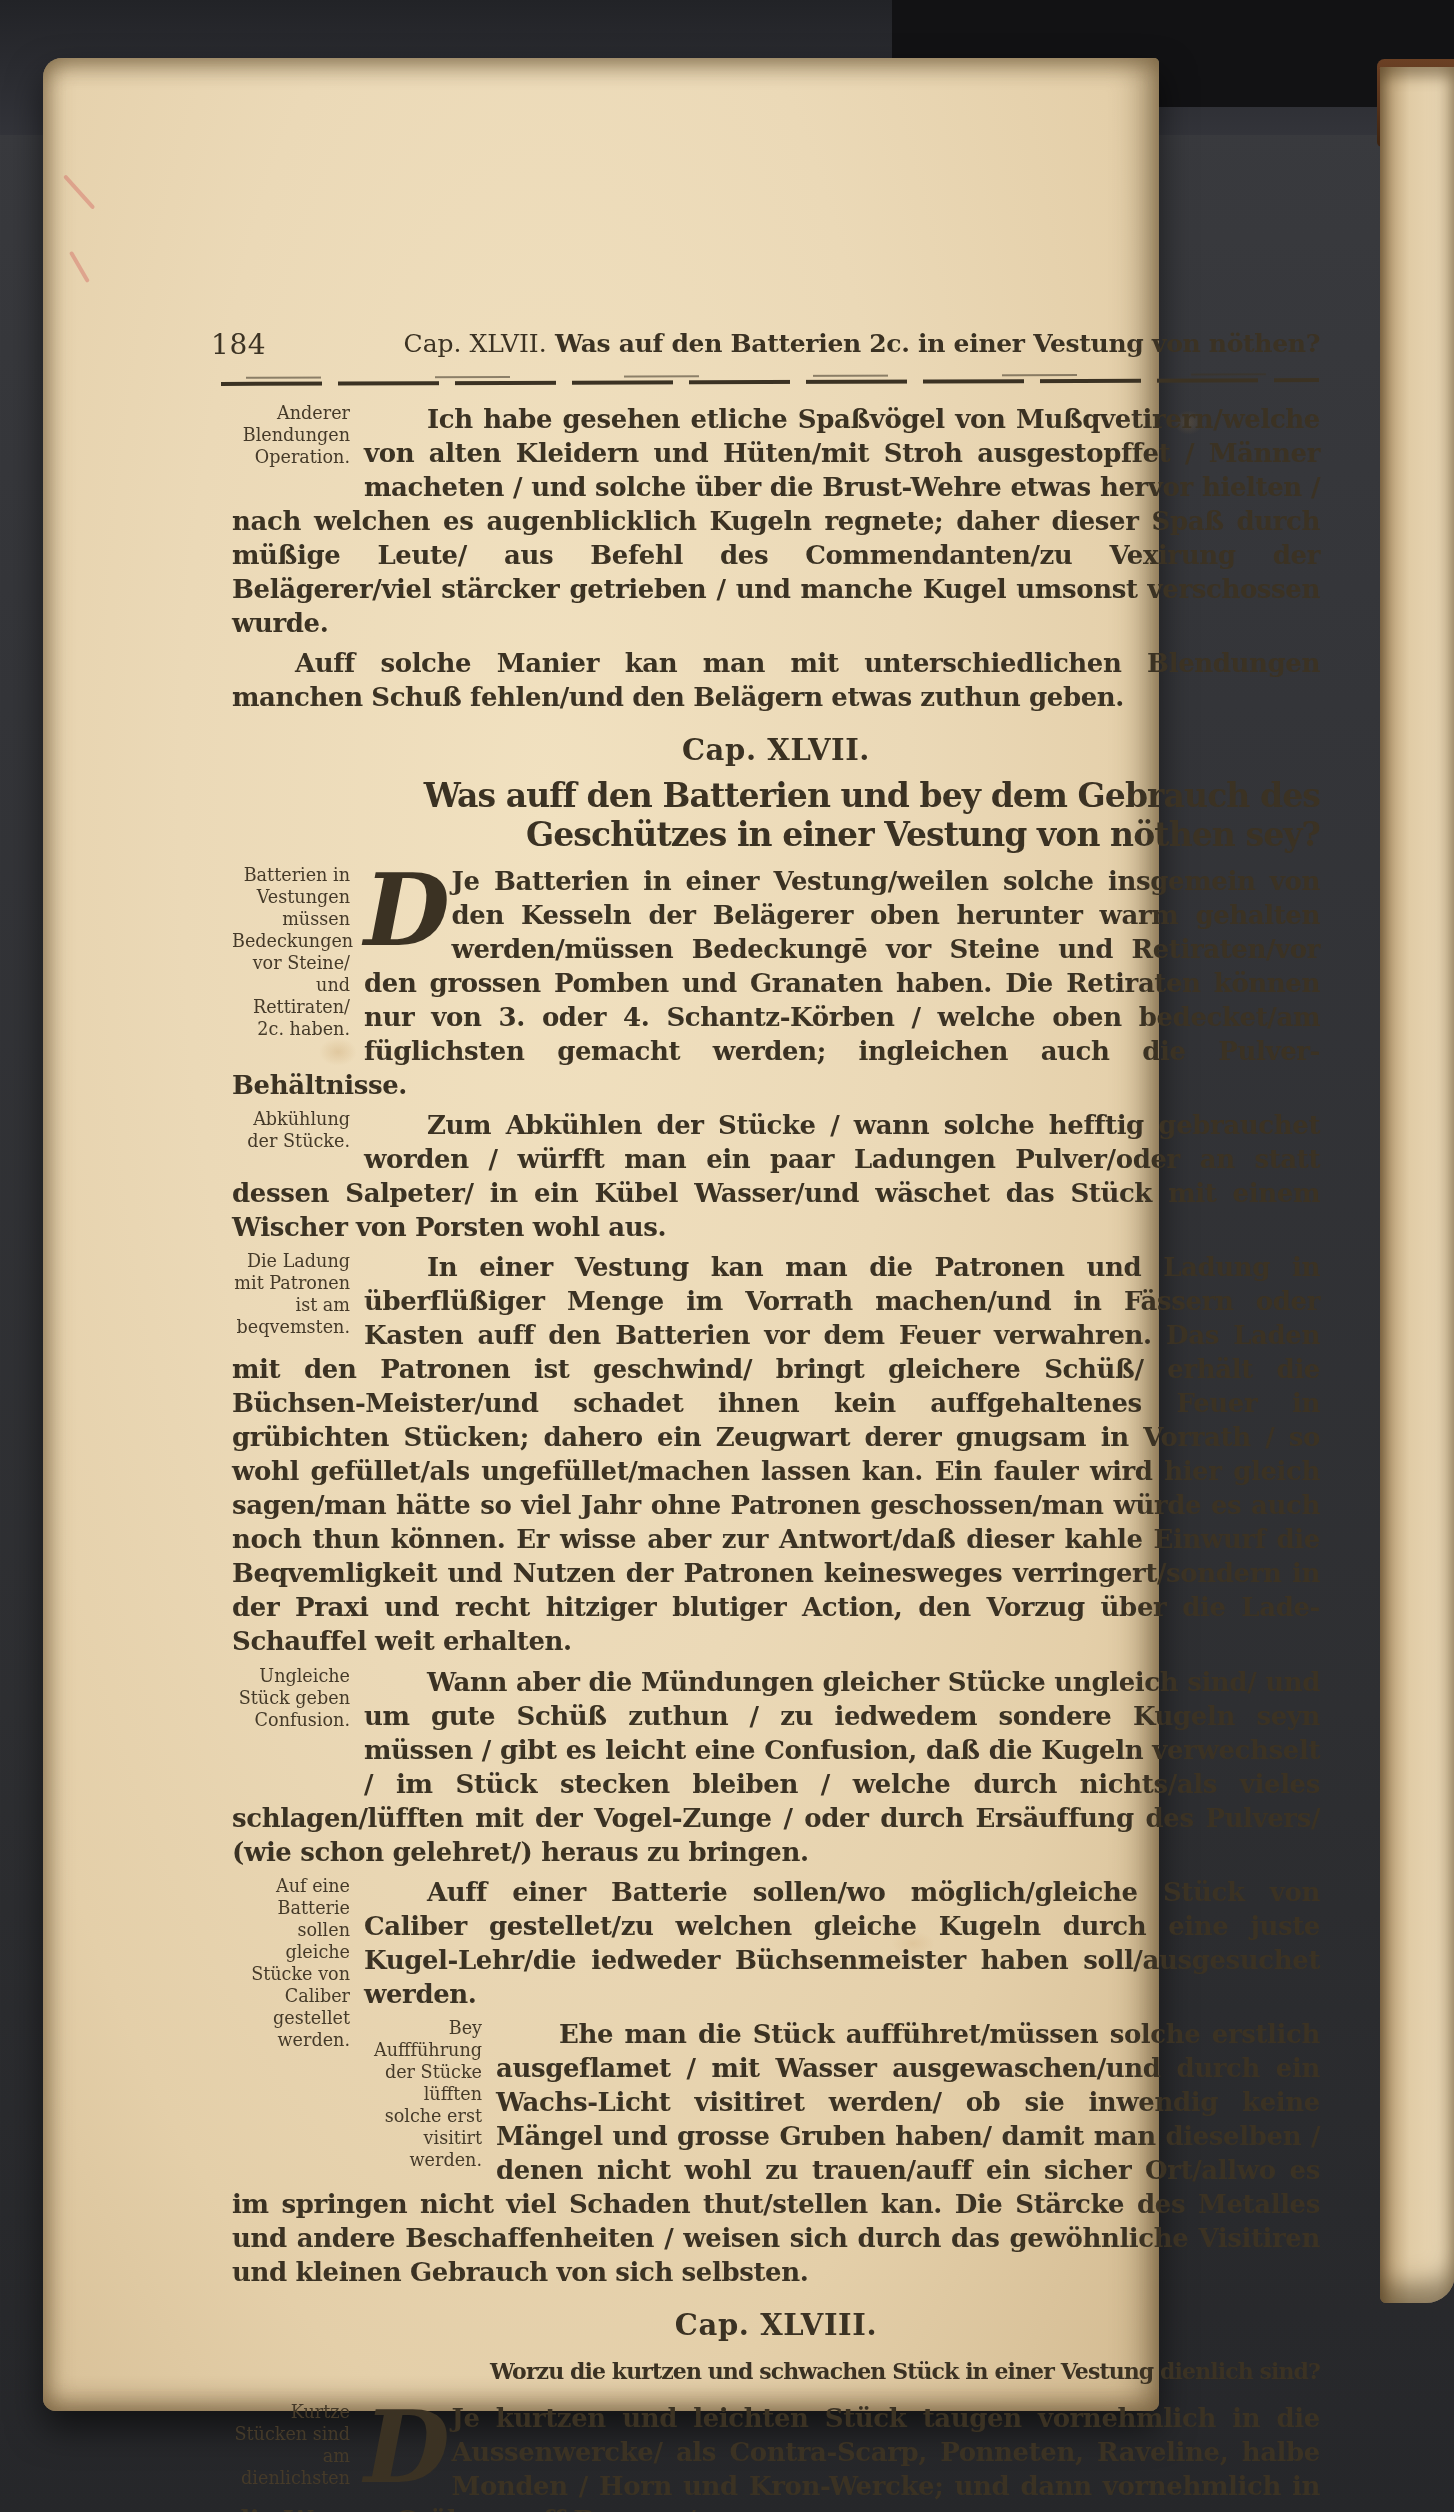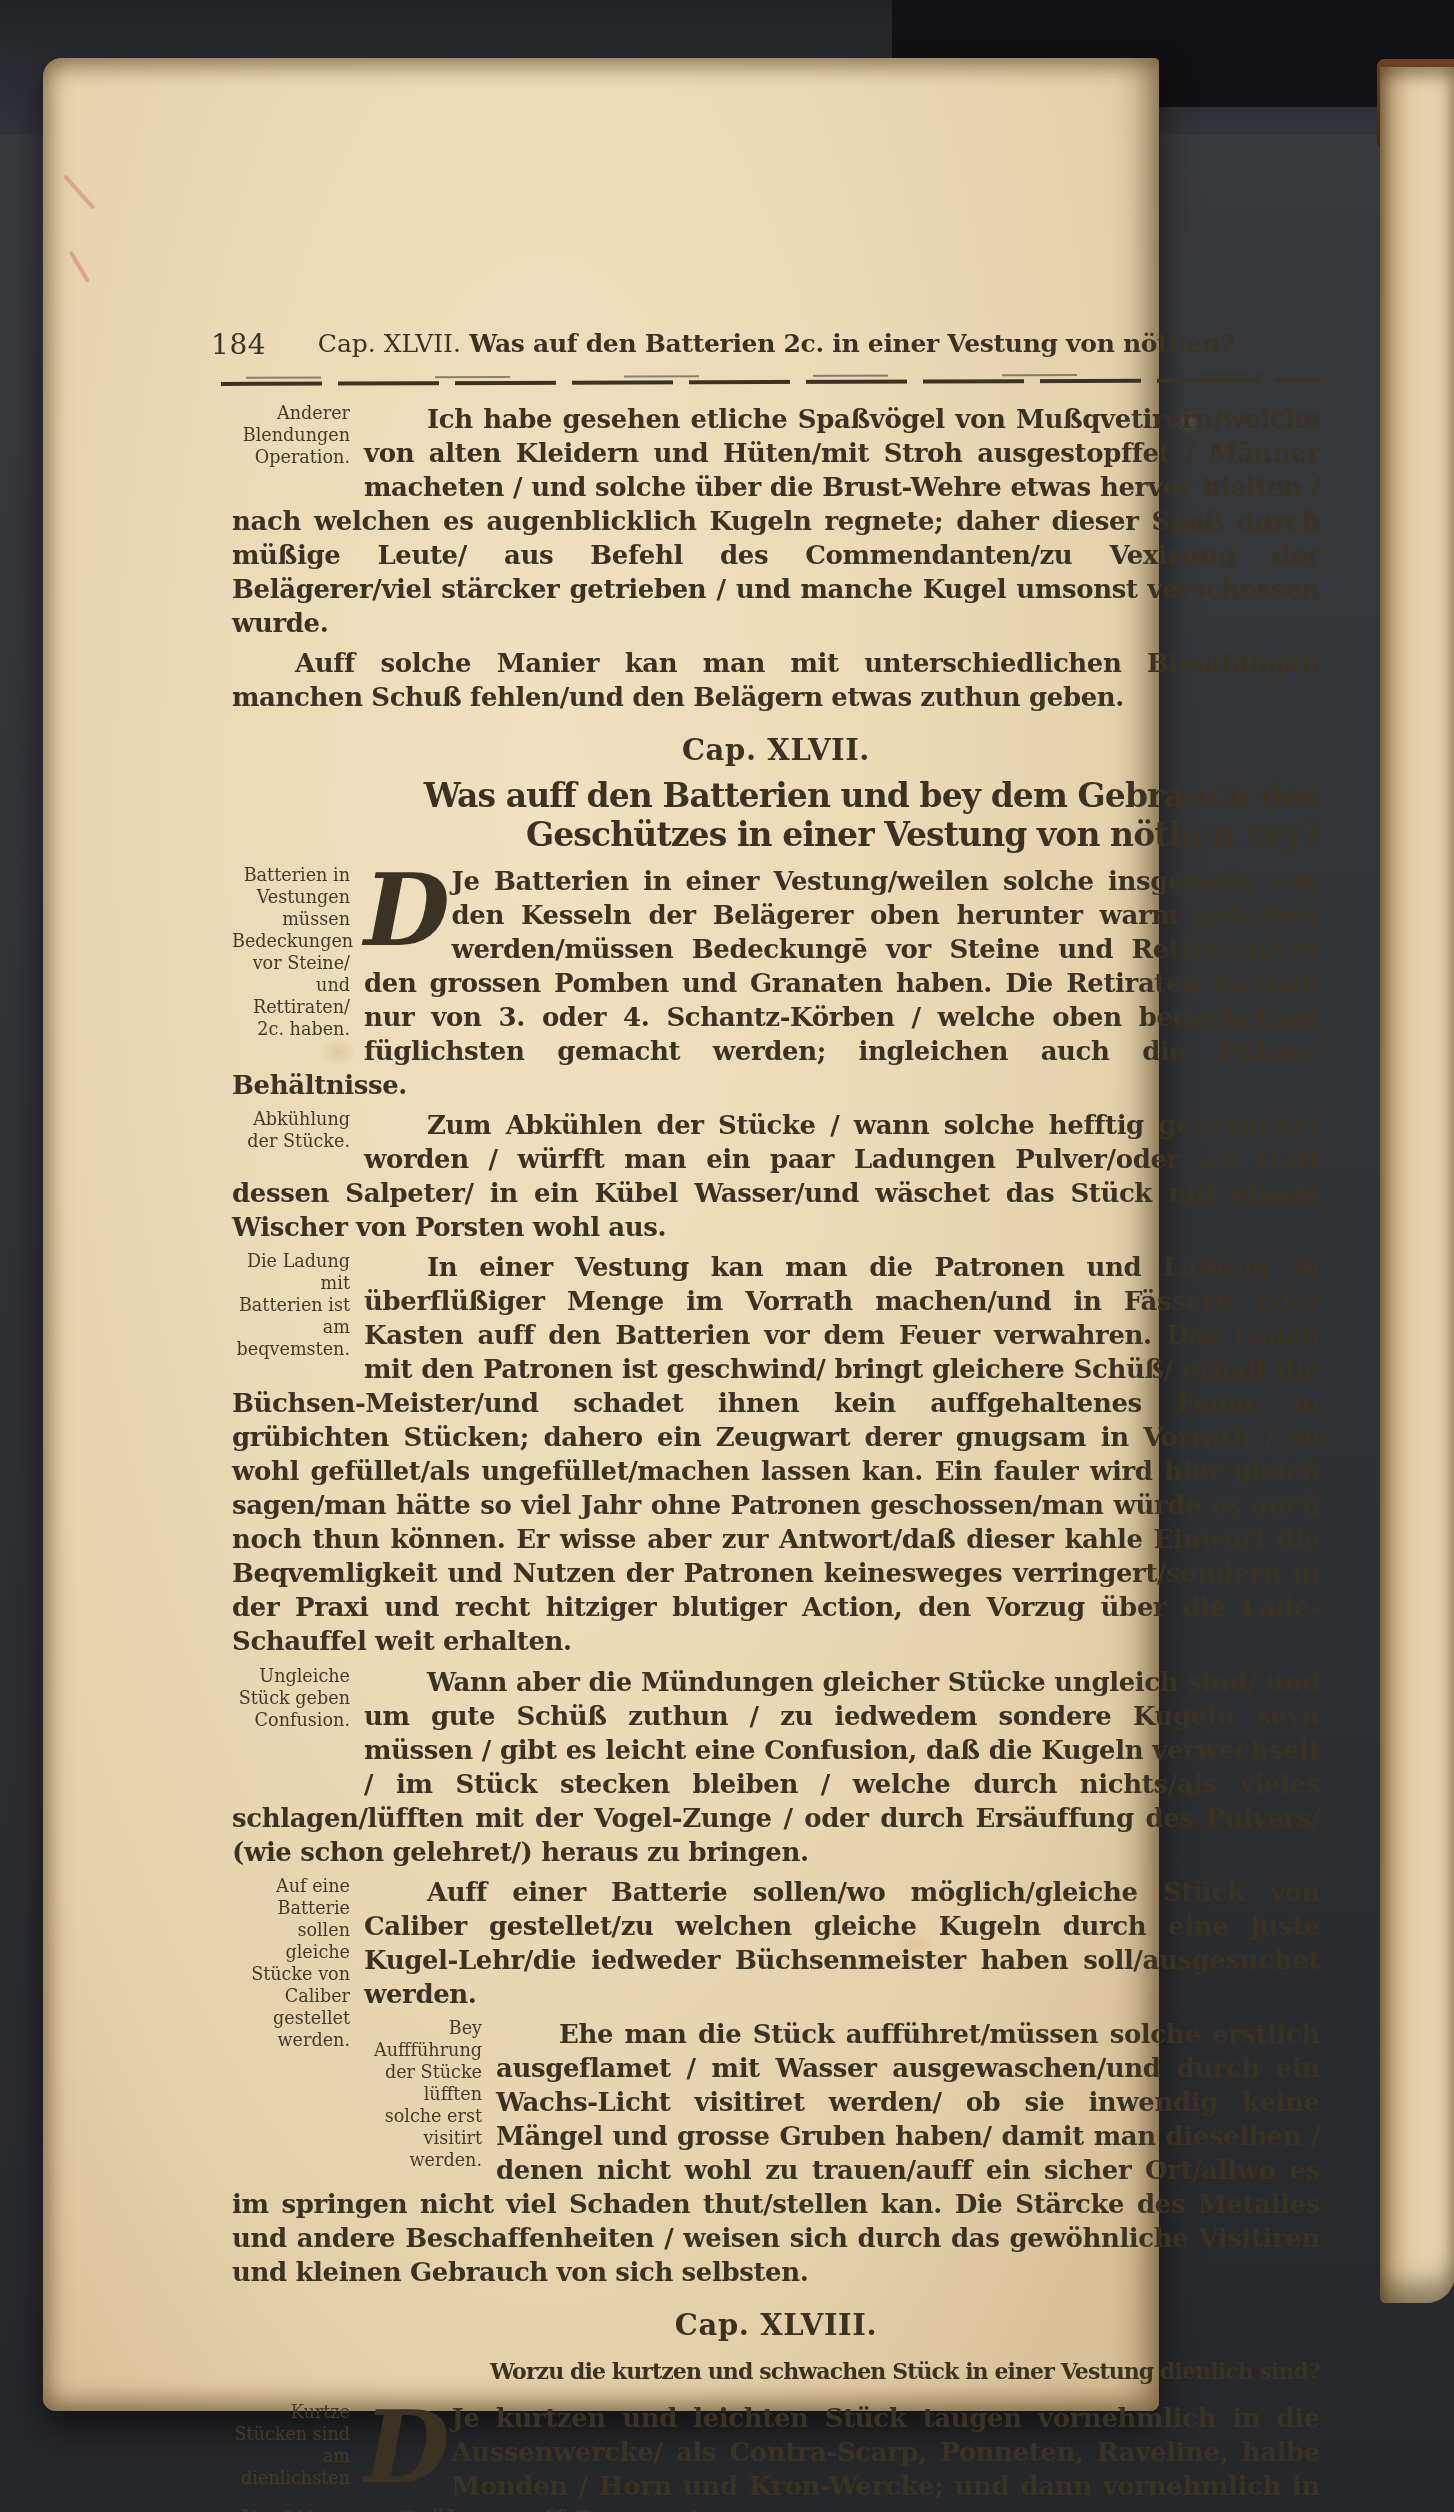--- a/index.html
+++ b/index.html
@@ -31,21 +31,21 @@
   .stain{position:absolute;border-radius:50%;pointer-events:none;}
   .stain.s1{left:276px;top:980px;width:38px;height:28px;background:radial-gradient(ellipse,#b98d4e,transparent 70%);opacity:.25;}
   .stain.s2{left:1131px;top:352px;width:29px;height:25px;background:radial-gradient(ellipse,#b98d4e,transparent 70%);opacity:.2;}
   .stain.s3{left:848px;top:1873px;width:44px;height:25px;background:radial-gradient(ellipse,#c09254,transparent 70%);opacity:.18;}
   .pencil{position:absolute;background:#d26a63;opacity:.45;border-radius:2.5px;}
   .pencil.p1{left:14px;top:132px;width:44px;height:4.4px;transform:rotate(48deg);}
   .pencil.p2{left:19px;top:207px;width:35px;height:3.8px;transform:rotate(60deg);}
 
   .pagenum{position:absolute;left:168px;top:271px;
     font:400 28px/31px "DejaVu Serif",serif;color:#3c3324;letter-spacing:0.6px;}
-  .runhead{position:absolute;left:189px;top:269px;width:1088px;text-align:center;
+  .runhead{position:absolute;left:189px;top:269px;width:1088px;text-align:right;
     font:700 25px/33px "DejaVu Serif",serif;color:#3b3223;white-space:nowrap;letter-spacing:-0.3px;}
   .runhead .cap{font-weight:400;letter-spacing:0;}
   .rule{position:absolute;left:178px;top:322px;width:1098px;height:4.4px;
     background:repeating-linear-gradient(90deg,#3b3223 0 101px,rgba(0,0,0,0) 101px 117px);
     transform:rotate(-0.2deg);}
   .rule:after{content:"";position:absolute;left:25px;top:-5px;width:1043px;height:1.9px;
     background:repeating-linear-gradient(90deg,rgba(59,50,35,.55) 0 75px,rgba(0,0,0,0) 75px 189px);}
 
   .content{position:absolute;left:189px;top:344px;width:1088px;
     font:700 26px/34px "DejaVu Serif",serif;color:#3b3223;
@@ -107,21 +107,21 @@
       <span class="dropcap">D</span>
       <span>Je Batterien in einer Vestung/weilen solche insgemein von den Kesseln der Belägerer oben herunter warm gehalten werden/müssen Bedeckungē vor Steine und Retiraten/vor den grossen Pomben und Granaten haben. Die Retiraten können nur von 3. oder 4. Schantz-Körben / welche oben bedecket/am füglichsten gemacht werden; ingleichen auch die Pulver-Behältnisse.</span>
     </div>
 
     <div class="para">
       <span class="note n2">Abkühlung der Stücke.</span>
       <span>Zum Abkühlen der Stücke / wann solche hefftig gebrauchet worden / würfft man ein paar Ladungen Pulver/oder an statt dessen Salpeter/ in ein Kübel Wasser/und wäschet das Stück mit einem Wischer von Porsten wohl aus.</span>
     </div>
 
     <div class="para">
-      <span class="note n3">Die Ladung mit Batterien ist am beqvemsten.</span>
+      <span class="note n3">Die Ladung mit Patronen ist am beqvemsten.</span>
       <span>In einer Vestung kan man die Patronen und Ladung in überflüßiger Menge im Vorrath machen/und in Fässern oder Kasten auff den Batterien vor dem Feuer verwahren. Das Laden mit den Patronen ist geschwind/ bringt gleichere Schüß/ erhält die Büchsen-Meister/und schadet ihnen kein auffgehaltenes Feuer in grübichten Stücken; dahero ein Zeugwart derer gnugsam in Vorrath / so wohl gefüllet/als ungefüllet/machen lassen kan. Ein fauler wird hier gleich sagen/man hätte so viel Jahr ohne Patronen geschossen/man würde es auch noch thun können. Er wisse aber zur Antwort/daß dieser kahle Einwurf die Beqvemligkeit und Nutzen der Patronen keinesweges verringert/sondern in der Praxi und recht hitziger blutiger Action, den Vorzug über die Lade-Schauffel weit erhalten.</span>
     </div>
 
     <div class="para">
       <span class="note n4">Ungleiche Stück geben Confusion.</span>
       <span>Wann aber die Mündungen gleicher Stücke ungleich sind/ und um gute Schüß zuthun / zu iedwedem sondere Kugeln seyn müssen / gibt es leicht eine Confusion, daß die Kugeln verwechselt / im Stück stecken bleiben / welche durch nichts/als vieles schlagen/lüfften mit der Vogel-Zunge / oder durch Ersäuffung des Pulvers/ (wie schon gelehret/) heraus zu bringen.</span>
     </div>
 
     <div class="para">
       <span class="note n3">Auf eine Batterie sollen gleiche Stücke von Caliber gestellet werden.</span>

